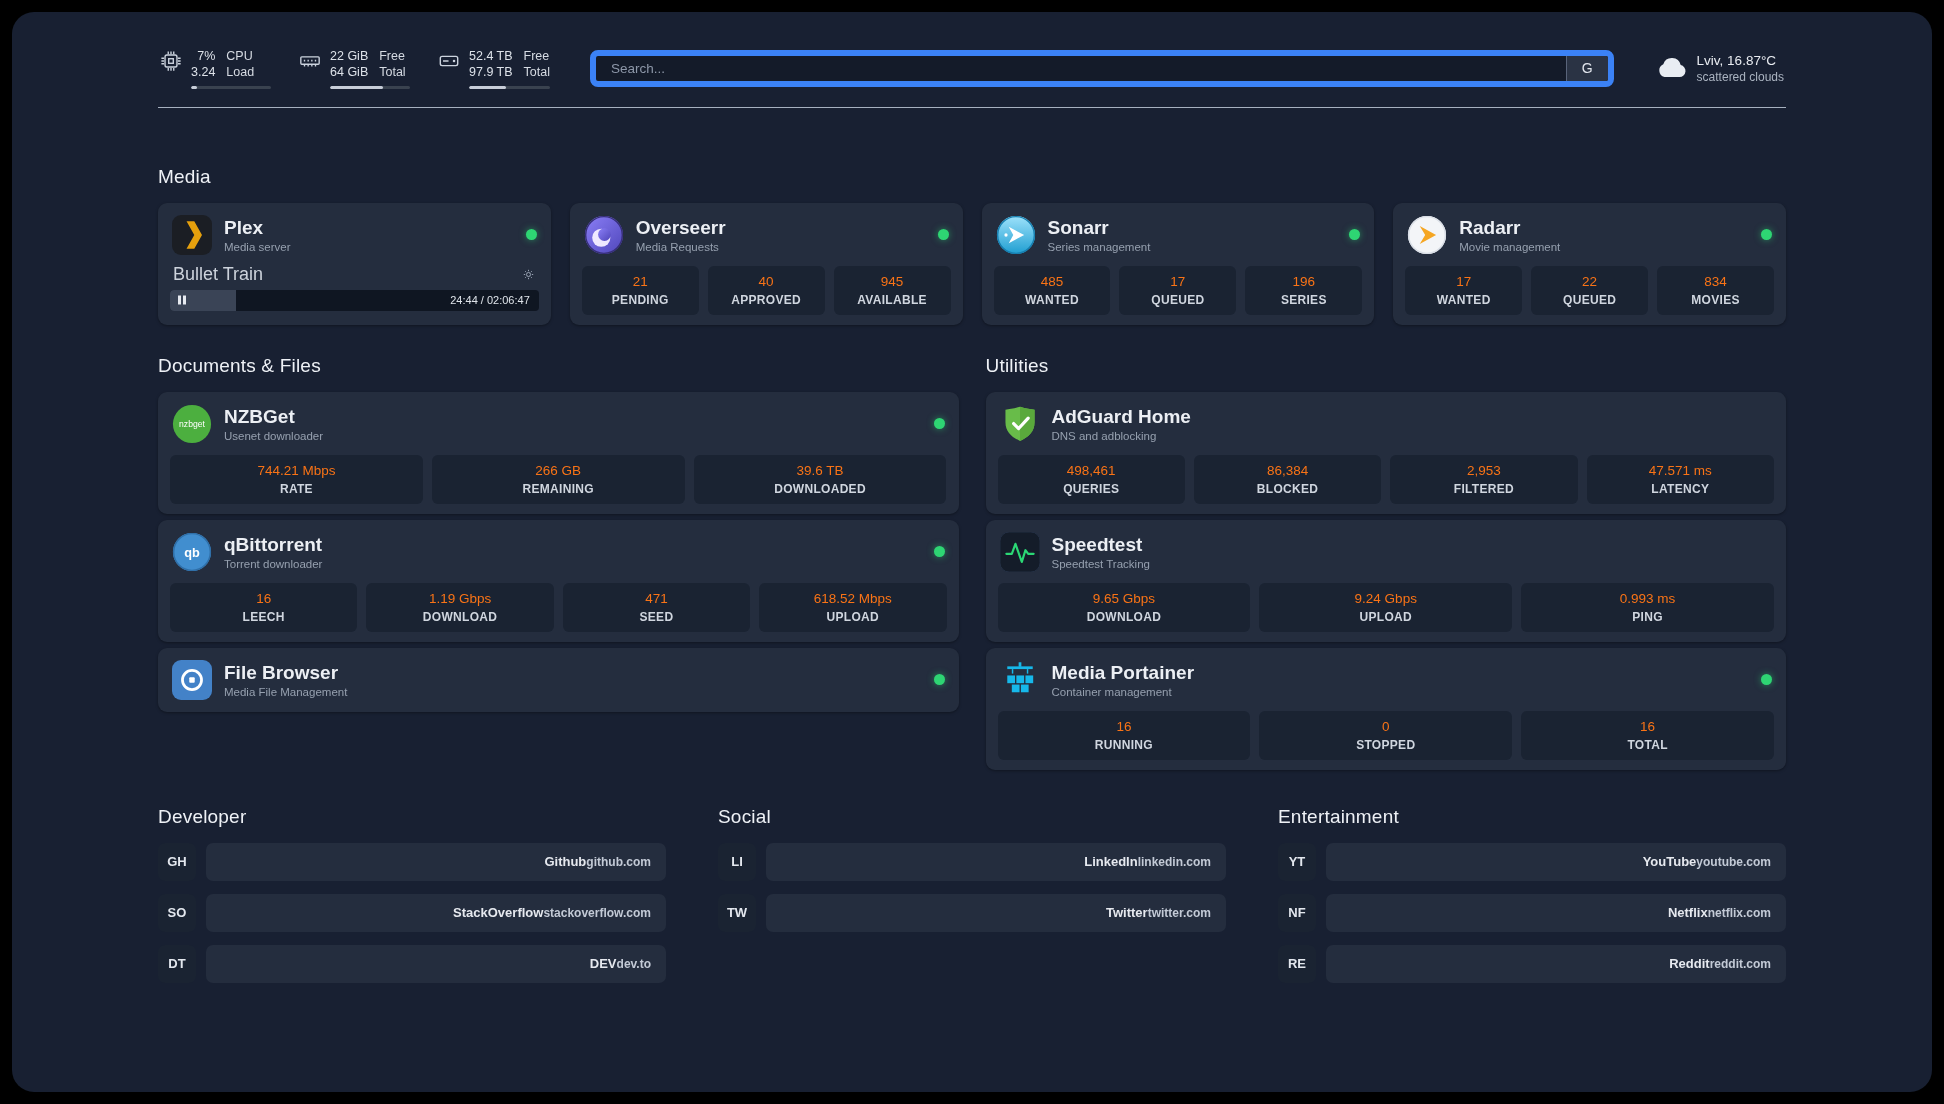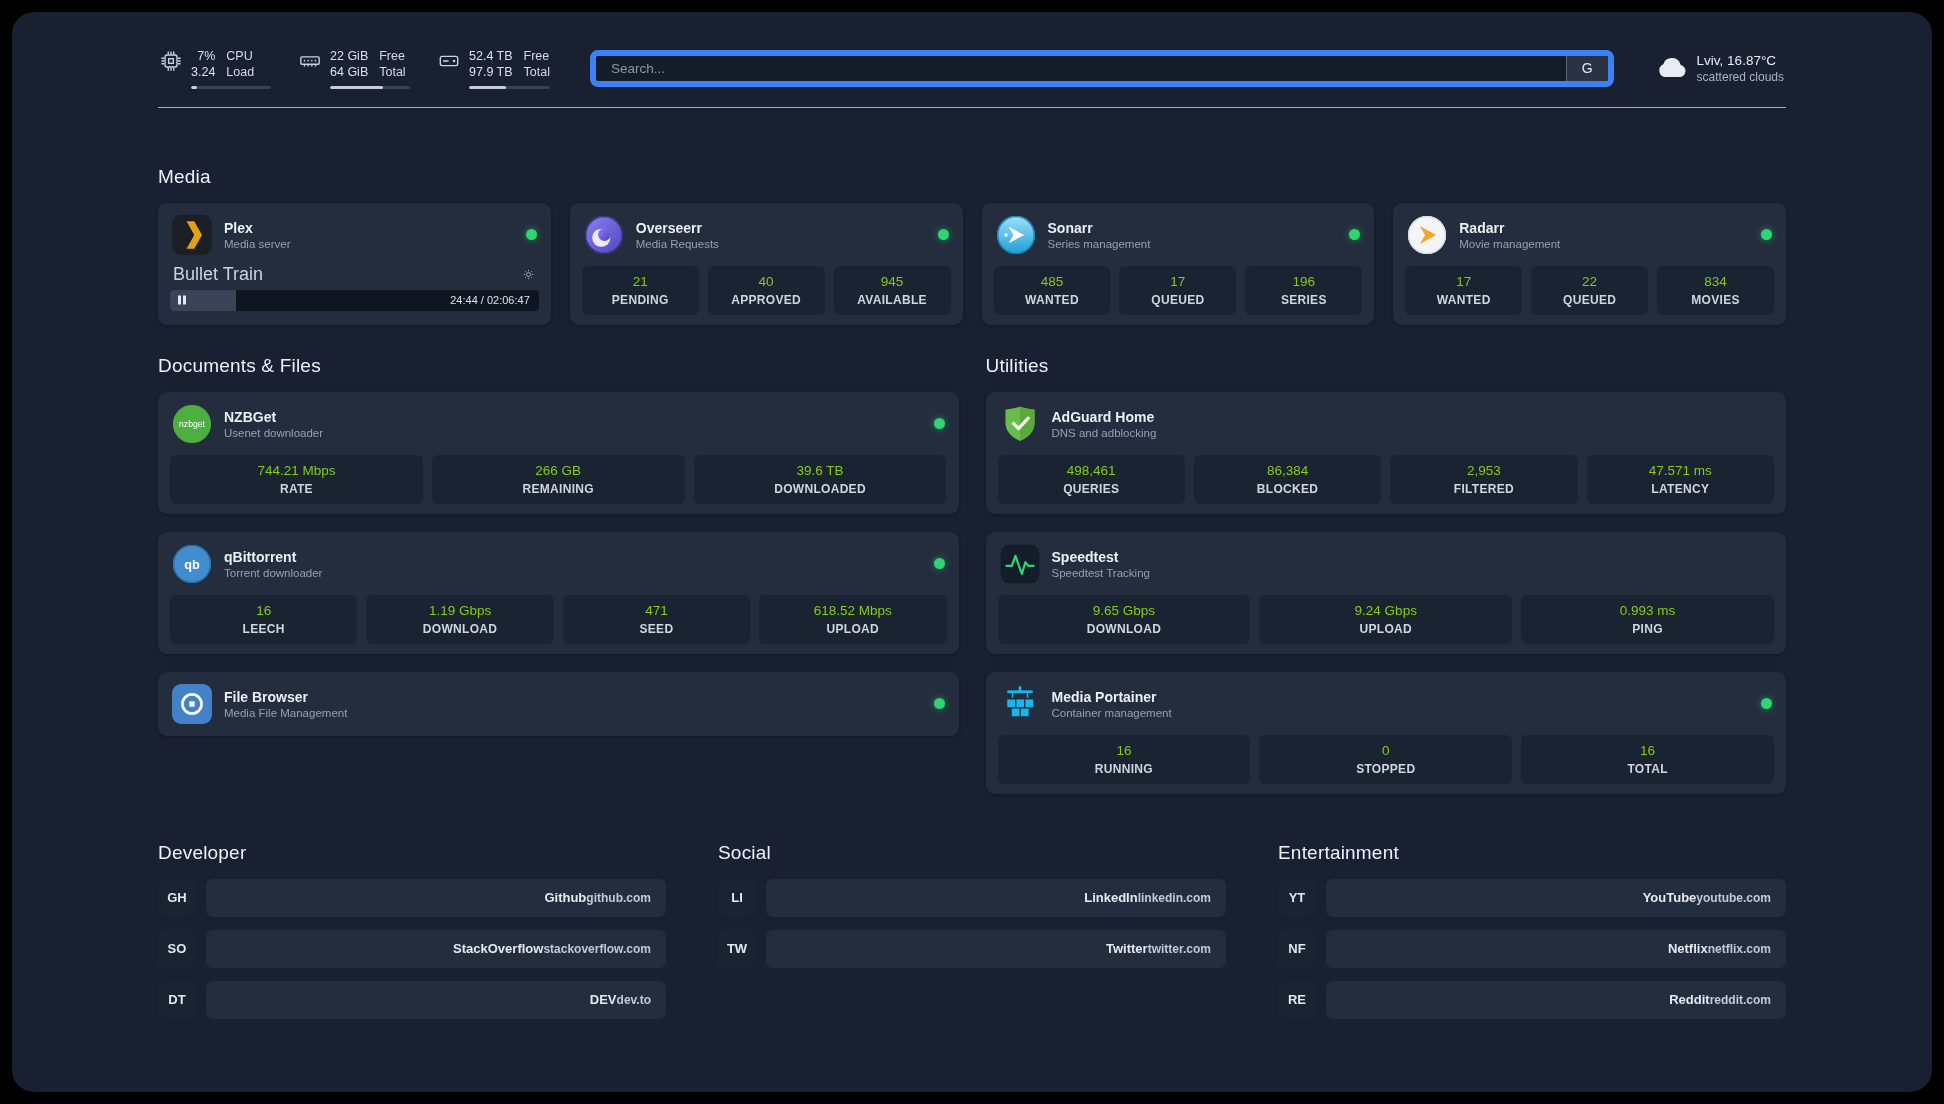--- a/index.html
+++ b/index.html
@@ -27,34 +27,34 @@
   .weather-loc { font-size:13.5px; color:#e9ecf1; }
   .weather-cond { font-size:12px; color:#aab3c0; margin-top:2px; }
 
   .divider { border:none; border-top:1.5px solid rgba(203,212,226,0.8); margin:18px 0 0; }
 
   
   h2.sec-title { font-size:19px; font-weight:500; color:#eef1f6; margin:0 0 15px; letter-spacing:.2px; }
   .media-section { margin-top:58px; }
   .grid-4 { display:grid; grid-template-columns:repeat(4,1fr); gap:19px; }
   .two-col { display:grid; grid-template-columns:1fr 1fr; gap:27px; margin-top:30px; }
-  .col .card { margin-bottom:18px; }
+  .col .card { margin-bottom:6px; }
 
   
   .card { background:#242d3e; border-radius:9px; padding:10px 12px; box-shadow:0 1px 3px rgba(0,0,0,.35); cursor:pointer; }
   .card-head { display:flex; align-items:center; gap:12px; padding:2px 2px; }
   .svc-icon { width:40px; height:40px; flex:0 0 auto; display:flex; }
   .svc-icon svg { width:40px; height:40px; }
-  .svc-name { font-size:14px; font-weight:600; color:#eceff4; }
+  .svc-name { font-size:19px; font-weight:600; color:#eceff4; }
   .svc-sub { font-size:11.5px; color:#96a0af; margin-top:2px; }
   .dot { width:11px; height:11px; border-radius:50%; background:#2ed573; box-shadow:0 0 7px rgba(46,213,115,.55); margin-left:auto; flex:0 0 auto; }
 
   .stats { display:flex; gap:9px; margin-top:9px; }
   .stat { flex:1; background:#1a2332; border-radius:6px; padding:8px 4px; text-align:center; }
-  .stat-value { font-size:13.5px; color:#84cc16; }
+  .stat-value { font-size:13.5px; color:#f97316; }
   .stat-label { font-size:12px; font-weight:bold; color:#d0d6df; margin-top:4px; letter-spacing:.3px; }
 
   
   .player { margin-top:5px; }
   .player-top { display:flex; justify-content:space-between; align-items:center; font-size:18px; color:#cdd3dc; padding:2px 3px 5px;text-align:center; }
   .gear { color:#97a1b1; display:flex; cursor:pointer; }
   .player-bar { position:relative; height:21px; background:#0f1622; border-radius:4px; overflow:hidden; }
   .player-fill { position:absolute; left:0; top:0; bottom:0; background:#3a4456; }
   .pause { position:absolute; left:8px; top:50%; transform:translateY(-50%); display:flex; gap:2.5px; cursor:pointer; }
   .pause i { width:2.5px; height:9px; background:#e6eaf0; display:block; }

